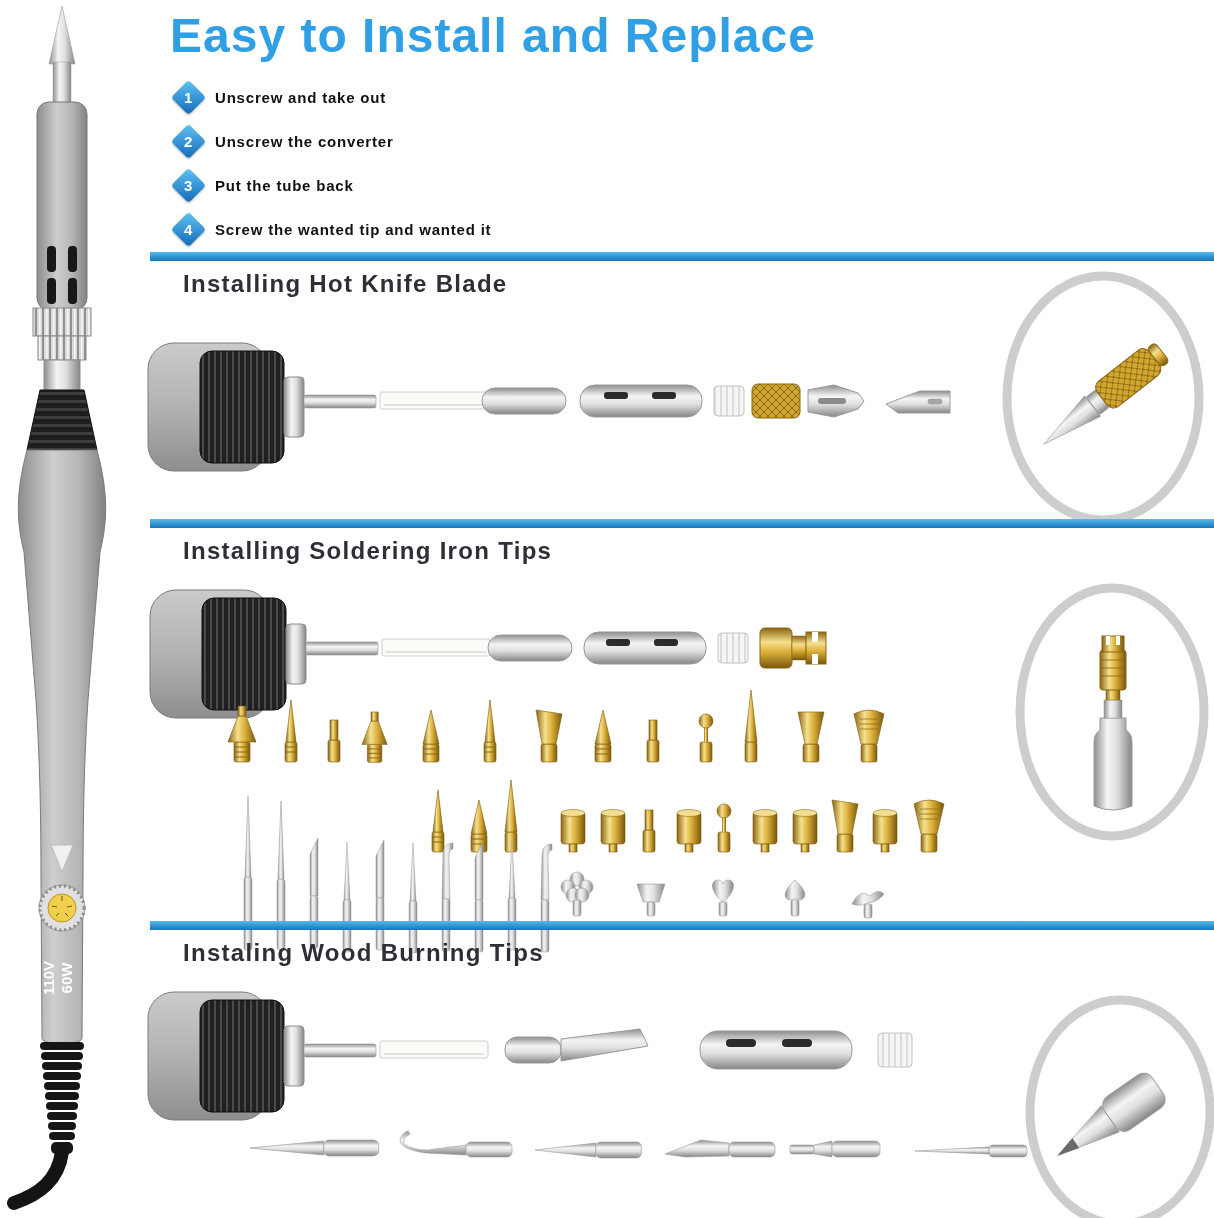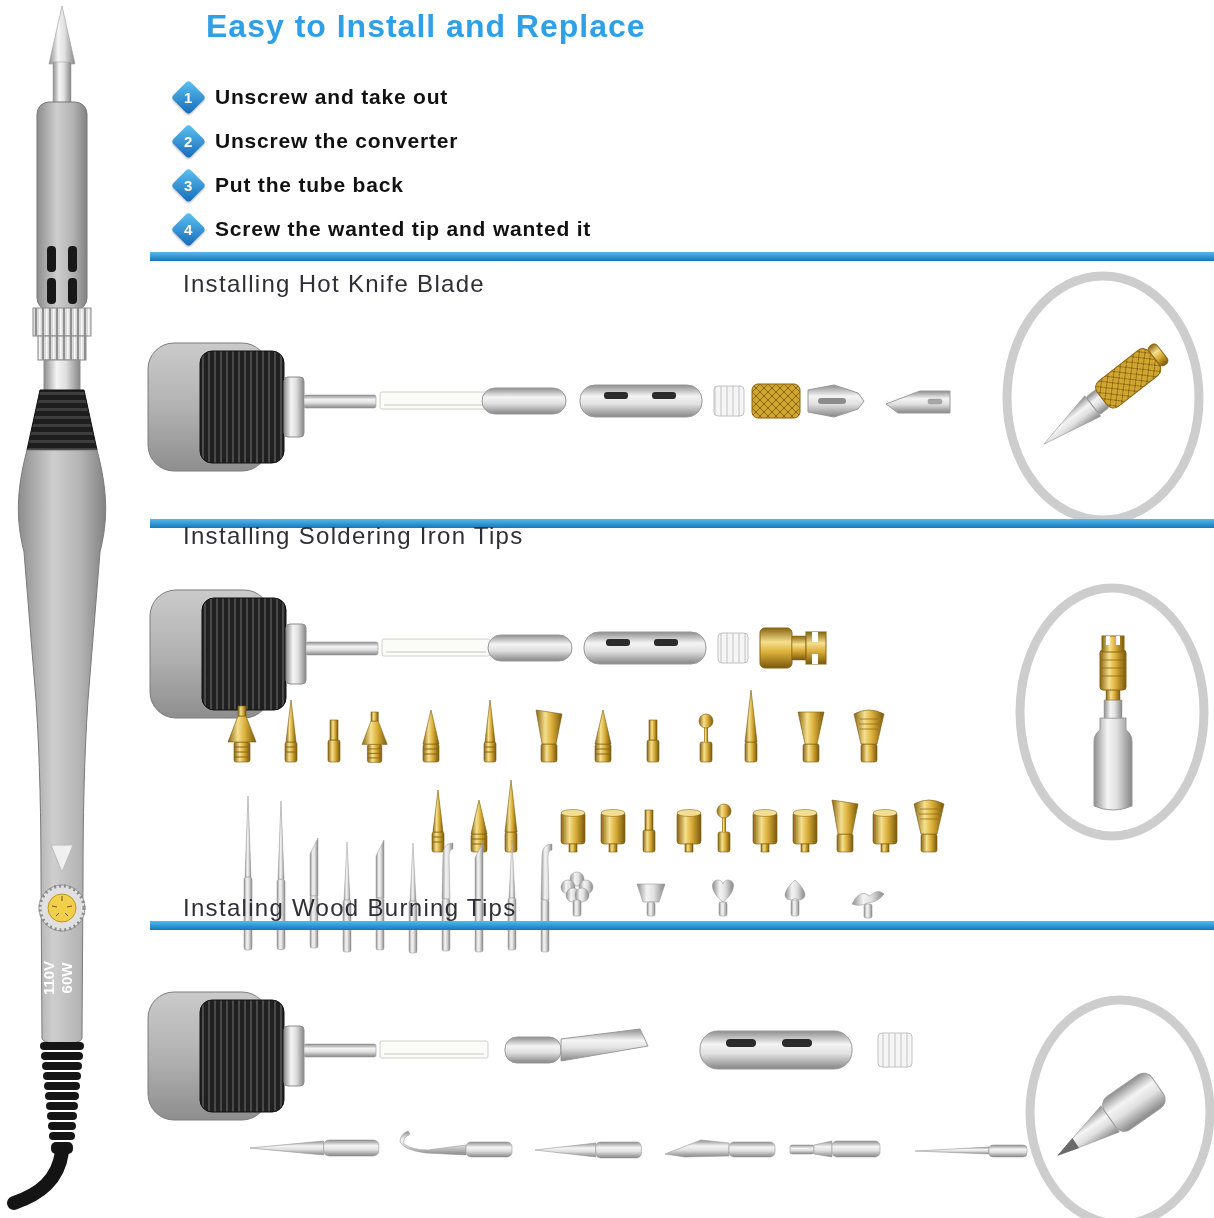--- a/index.html
+++ b/index.html
@@ -1,31 +1,31 @@
 <!DOCTYPE html>
 <html style="--title-blue: #2f9fe6; --bar-top: #55b9ec; --bar-bottom: #1577bb; --heading-text: #2e2e36; --step-text: #111111; --diamond-light: #5fc4f2; --diamond-dark: #1468b8; --brass: #d9b03c; --steel: #c8c8c8;"><head>
 <meta charset="utf-8">
 <style>
   html,body{margin:0;padding:0;background:#fff;}
   .page{position:relative;width:1214px;height:1218px;background:#fff;overflow:hidden;
         font-family:"Liberation Sans",sans-serif;}
   svg.art{position:absolute;left:0;top:0;z-index:1;}
   .overlay{position:absolute;z-index:2;}
-  .title{left:170px;top:8px;font-size:32px;font-weight:800;letter-spacing:1px;
-         color:var(--title-blue,#2f9fe6);margin-left:36px;}
+  .title{left:170px;top:8px;font-size:48px;font-weight:800;letter-spacing:1px;
+         color:var(--title-blue,#2f9fe6);}
   .step{display:flex;align-items:center;gap:14px;left:176px;height:30px;}
-  .step-label{font-size:21px;font-weight:600;letter-spacing:0.8px;color:var(--step-text,#111);}
+  .step-label{font-size:15px;font-weight:600;letter-spacing:0.8px;color:var(--step-text,#111);}
   .diamond{width:25px;height:25px;border-radius:4px;transform:rotate(45deg);
            background:linear-gradient(135deg,var(--diamond-light,#5fc4f2),var(--diamond-dark,#1468b8));
            display:flex;align-items:center;justify-content:center;flex:0 0 auto;
            box-shadow:1px 1px 2px rgba(0,0,0,.25);}
   .diamond span{transform:rotate(-45deg);color:#fff;font-weight:bold;font-size:15px;}
   .bar{left:150px;width:1064px;height:9px;
        background:linear-gradient(180deg,var(--bar-top,#55b9ec),var(--bar-bottom,#1577bb));}
-  .section-heading{left:183px;font-size:24px;font-weight:400;letter-spacing:1.3px;
+  .section-heading{left:183px;font-size:24px;font-weight:700;letter-spacing:1.3px;
                    color:var(--heading-text,#2e2e36);}
 </style>
 </head>
 <body>
 
 <div class="page">
 
   <svg class="art" width="1214" height="1218" viewBox="0 0 1214 1218">
     <defs>
       <linearGradient id="gMetal" x1="0" y1="0" x2="0" y2="1">
@@ -413,18 +413,18 @@
     <div class="diamond">
       <span>4</span>
     </div>
     <div class="step-label">Screw the wanted tip and wanted it</div>
   </div>
 
   <div class="overlay bar" style="top:252px;"></div>
   <div class="overlay section-heading" style="top:270px;">Installing Hot Knife Blade</div>
 
   <div class="overlay bar" style="top:519px;"></div>
-  <div class="overlay section-heading" style="top:522px;">Installing Soldering Iron Tips</div>
+  <div class="overlay section-heading" style="top:537px;">Installing Soldering Iron Tips</div>
 
   <div class="overlay bar" style="top:921px;"></div>
-  <div class="overlay section-heading" style="top:894px;">Instaling Wood Burning Tips</div>
+  <div class="overlay section-heading" style="top:939px;">Instaling Wood Burning Tips</div>
 
 </div>
 
 </body></html>

